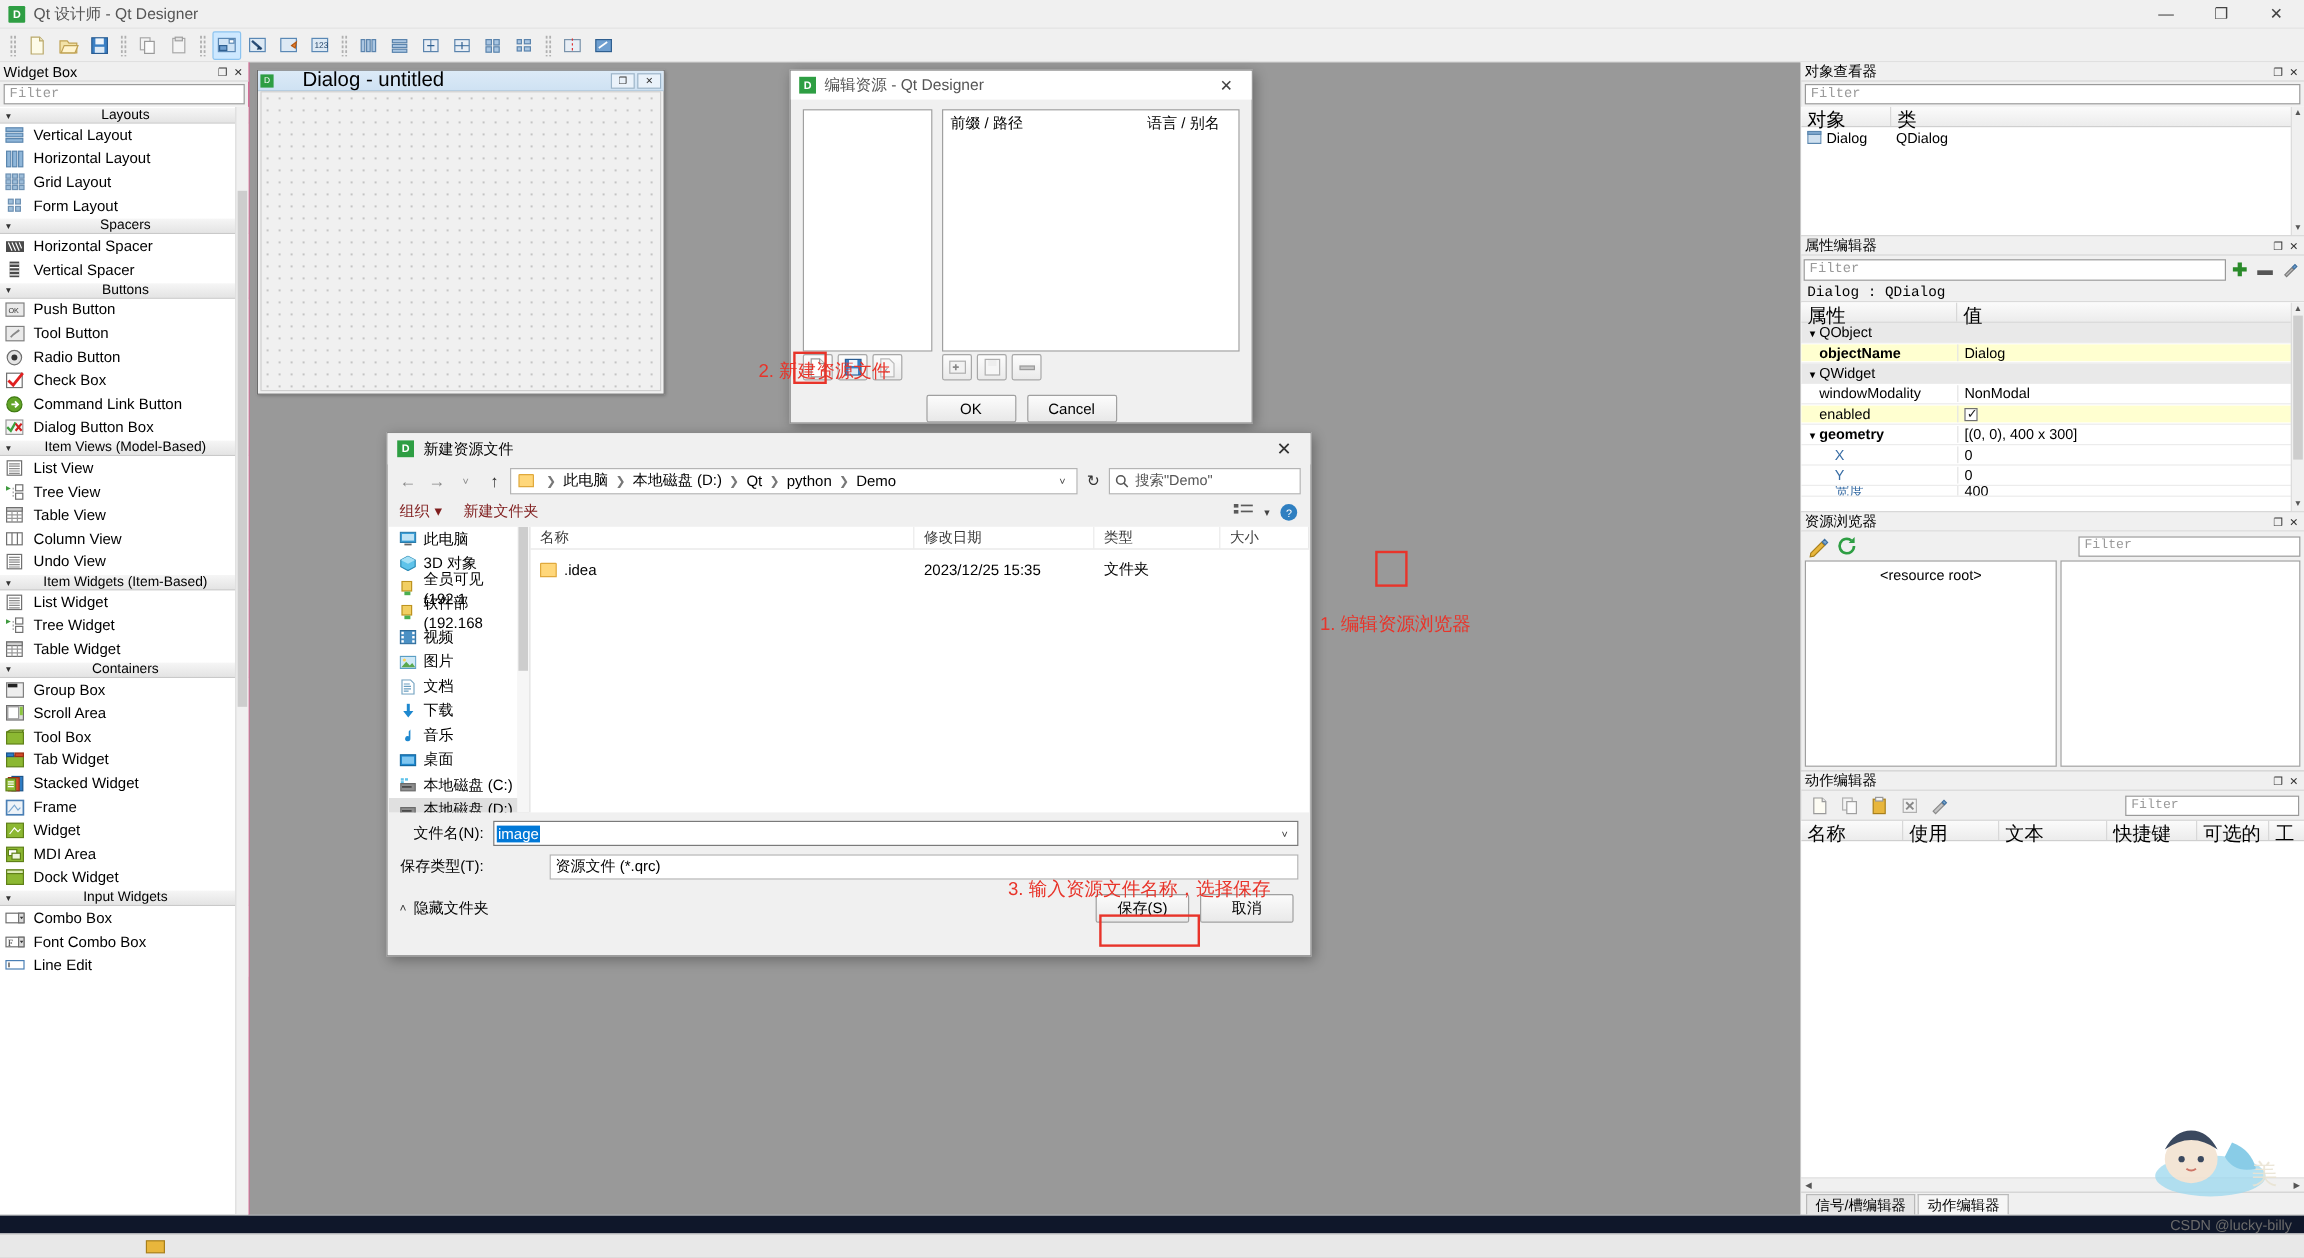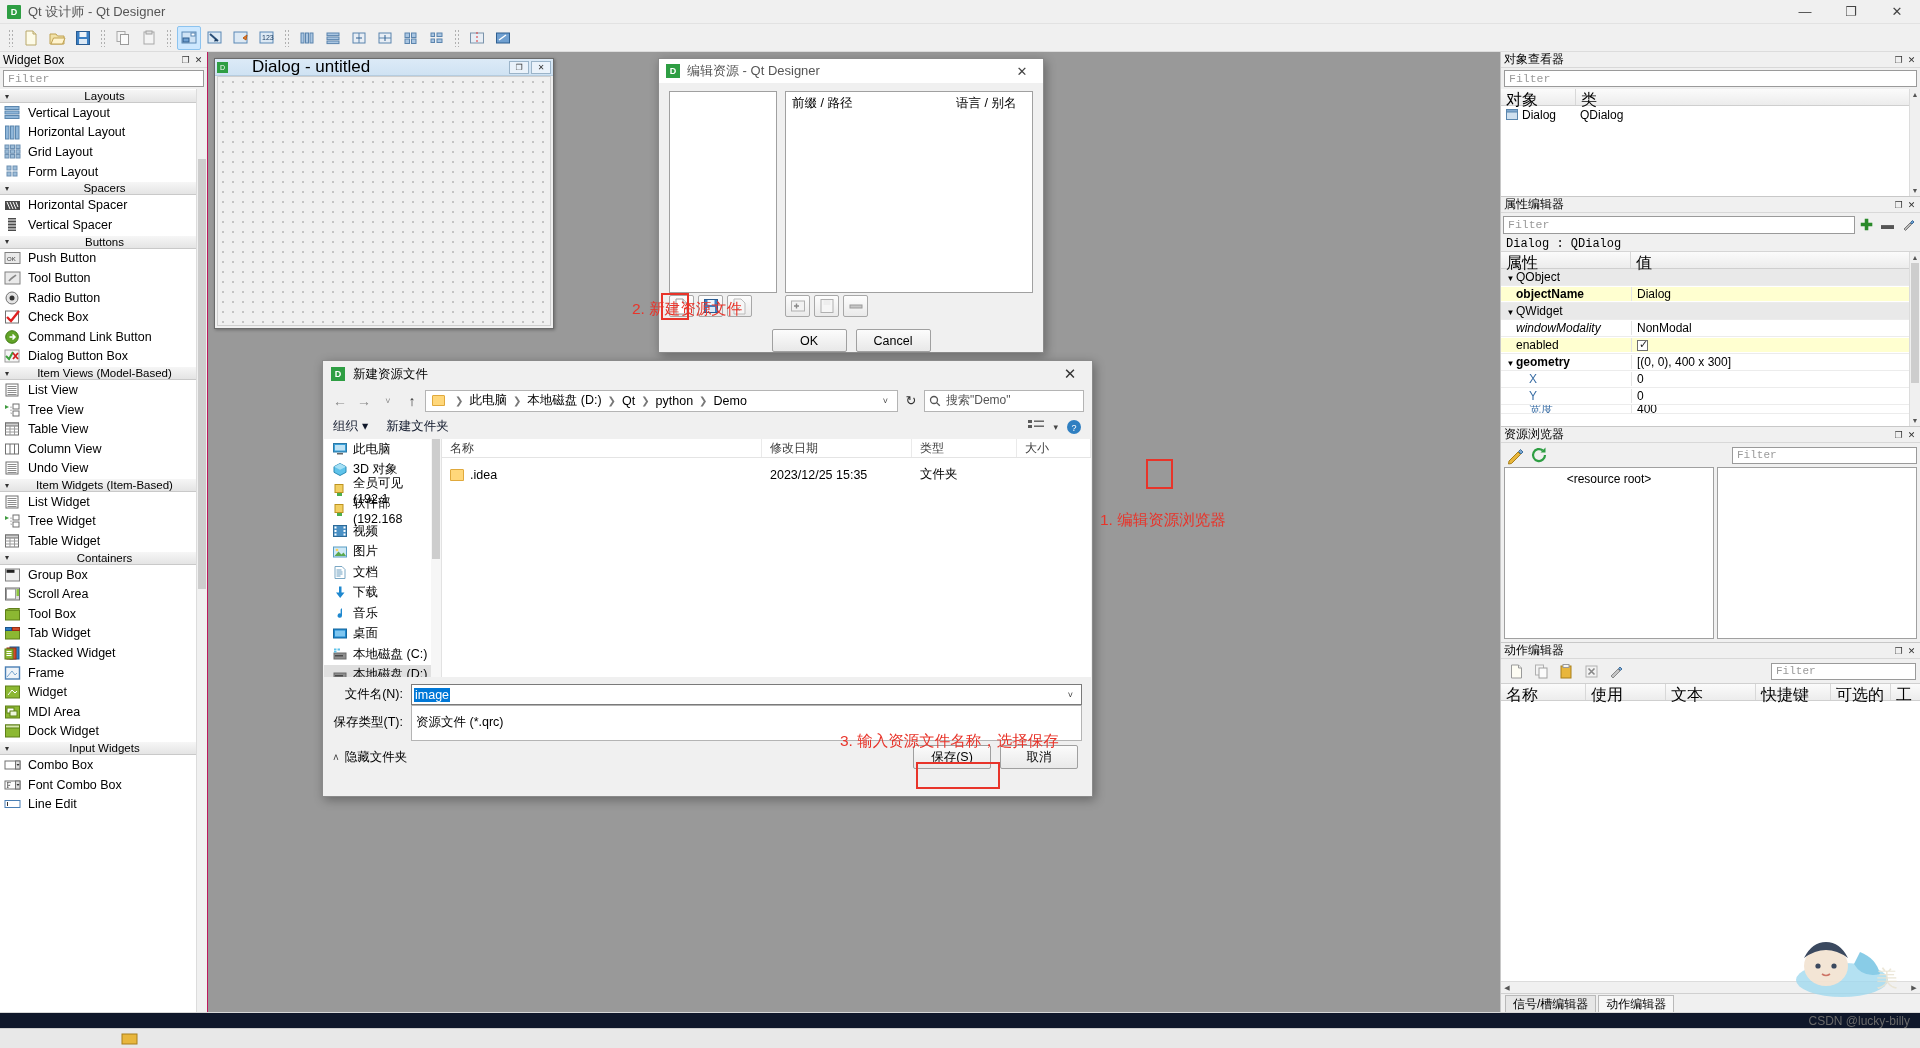--- a/index.html
+++ b/index.html
@@ -197,21 +197,21 @@
   .crumbs .fldr { width:13px;height:11px;background:#ffd77a;border:1px solid #e0a93c;
     margin:0 4px 0 2px; border-radius:1px 1px 0 0; }
   .crumbs .sep { color:#777; margin:0 6px; font-size:10px; }
   .crumbs .cdd { margin-left:auto; color:#444; font-size:9px; padding:0 5px; }
   .fd-refresh { width:22px;height:22px;display:flex;align-items:center;
     justify-content:center;color:#333;font-size:13px; }
   .fd-search { width:160px; height:22px; background:#fff; border:1px solid #b4b4b4;
     display:flex; align-items:center; padding:0 4px; font-size:12px; color:#555; }
   .fd-tb2 { height:25px; display:flex; align-items:center; padding:0 10px;
     font-size:12.5px; gap:18px; }
-  .fd-tb2 .lnk { color:#0f172a; }
+  .fd-tb2 .lnk { color:#7f1d1d; }
   .fd-tb2 .views { margin-left:auto; display:flex; align-items:center; gap:8px; }
   .fd-main { height:238px; display:flex; margin:0 1px; }
   .fd-tree { width:118px; background:#fff; border-right:1px solid #e2e2e2;
     position:relative; overflow:hidden; }
   .fd-tree .ti { height:20.5px; display:flex; align-items:center; font-size:12.5px;
     padding-left:8px; }
   .fd-tree .ti.sel { background:#e0e0e0; }
   .fd-tree .ti .ic { width:15px;height:14px;margin-right:6px;flex:0 0 auto;
     display:flex;align-items:center;justify-content:center; }
   .fd-tree .tsb { position:absolute; right:0; top:0; bottom:0; width:10px;
@@ -228,22 +228,22 @@
   .ff-row .fldr { width:14px;height:12px;background:#ffd77a;border:1px solid #e0a93c;
     margin-right:6px;border-radius:1px 1px 0 0;flex:0 0 auto; }
   .fd-bottom { padding:6px 10px 0 10px; }
   .fb-row { display:flex; align-items:center; height:23px; margin-bottom:5px; }
   .fb-row .lb { width:78px; text-align:right; padding-right:8px; font-size:12.5px; }
   .fb-row .inp { flex:1 1 auto; height:21px; border:1px solid #7a7a7a; background:#fff;
     display:flex; align-items:center; padding:0 2px; font-size:12.5px; }
   .fb-row .inp .selv { background:#0078d7; color:#fff; padding:0 1px; }
   .fb-row .inp .dd { margin-left:auto; width:17px; text-align:center; font-size:9px;
     color:#333; }
-  .fb-row .combo { flex:1 1 auto; height:36px; border:1px solid #b4b4b4; background:#fff;
-    display:flex; align-items:center; padding:0 4px; font-size:12.5px; }
+  .fb-row .combo { flex:1 1 auto; height:21px; border:1px solid #b4b4b4; background:#fff;
+    display:flex; align-items:center; padding:0 4px; font-size:12.5px;margin-left:47px; }
   .fd-foot { display:flex; align-items:center; padding:6px 14px 0 10px; }
   .fd-foot .hide { font-size:12.5px; display:flex; align-items:center; gap:6px; }
   .fd-foot .btns { margin-left:auto; display:flex; gap:9px; }
   .fd-foot .btn { width:78px;height:24px;border:1px solid #a0a0a0;
     background:linear-gradient(#fbfbfb,#e9e9e9); display:flex; align-items:center;
     justify-content:center; font-size:12.5px; border-radius:2px; }
 
   
   .redbox { position:absolute; border:2px solid #e8342a; pointer-events:none; }
   .annot { position:absolute; color:#e8342a; font-size:15.5px; white-space:nowrap; }
@@ -858,21 +858,21 @@
           </div>
           <div class="prow bold hl">
             <div class="pn" style="padding-left:15px;">objectName</div>
             <div class="pv">Dialog</div>
           </div>
           <div class="prow grp2">
             <div class="pn"><span class="twisty">▼</span><span>QWidget</span></div>
             <div class="pv"></div>
           </div>
           <div class="prow">
-            <div class="pn" style="padding-left:15px;font-style:italic;">windowModality</div>
+            <div class="pn" style="padding-left:15px;">windowModality</div>
             <div class="pv">NonModal</div>
           </div>
           <div class="prow hl">
             <div class="pn" style="padding-left:15px;">enabled</div>
             <div class="pv">
               <span style="display:inline-block;width:11px;height:11px;border:1px solid #707070;background:#fff;position:relative;top:2px;">
                 <span style="position:absolute;left:1px;top:-3px;font-size:11px;color:#222;">✓</span>
               </span>
             </div>
           </div>

